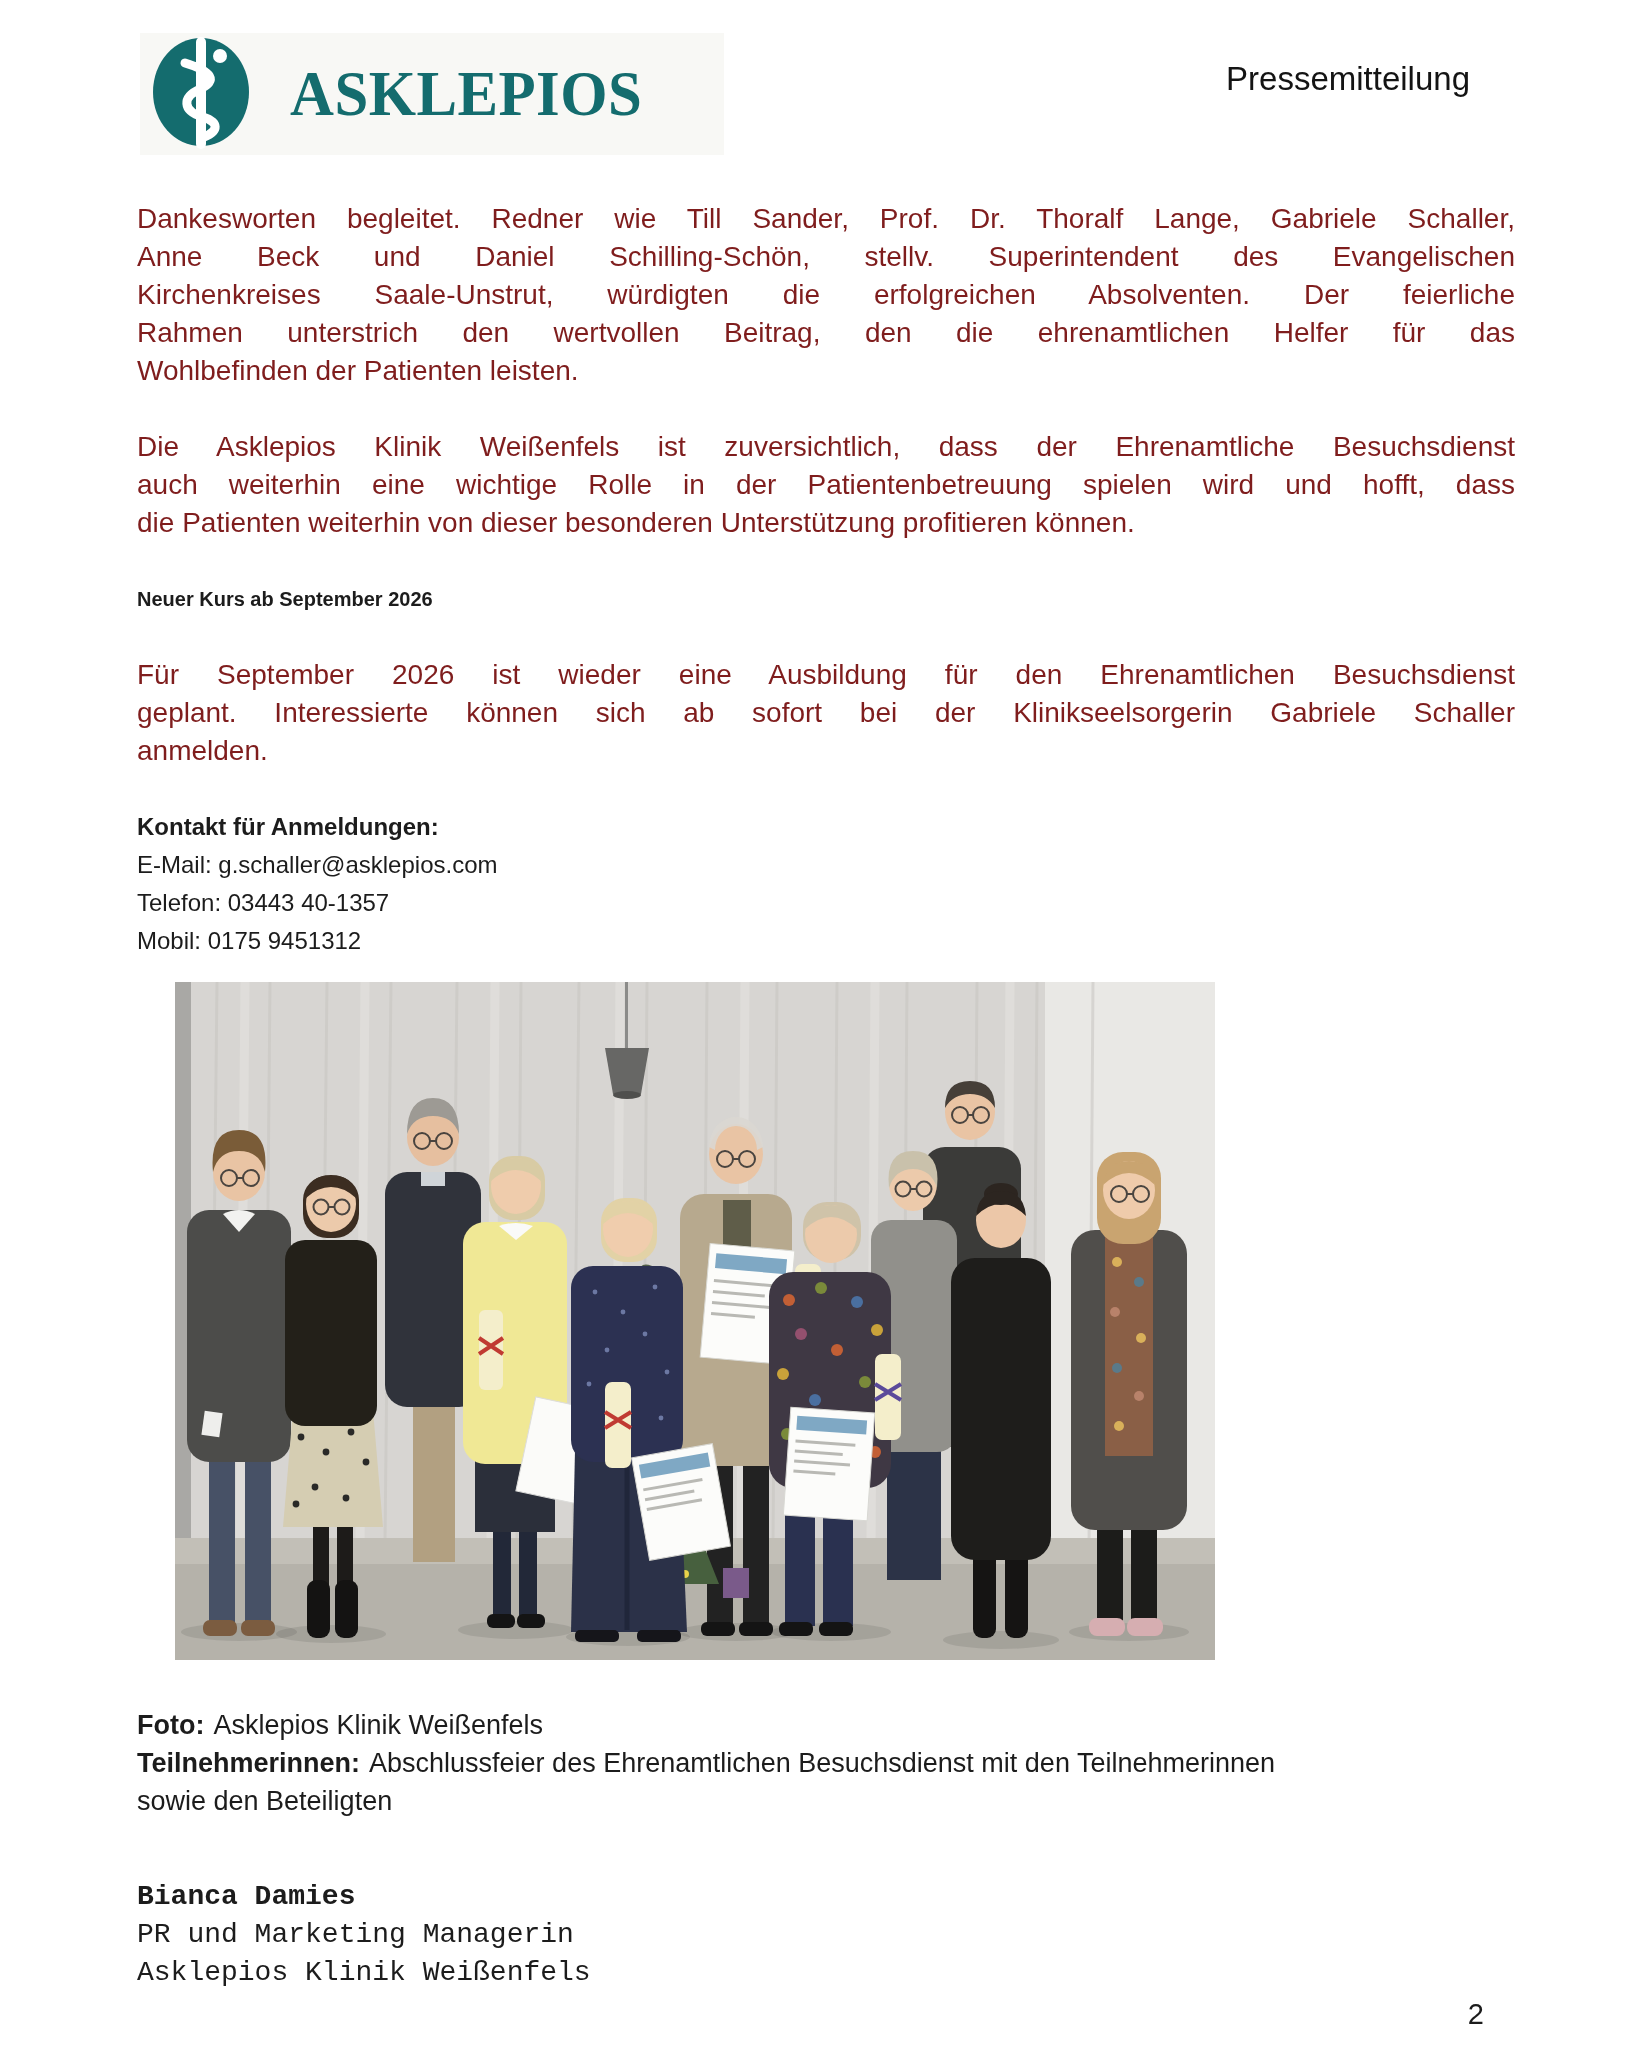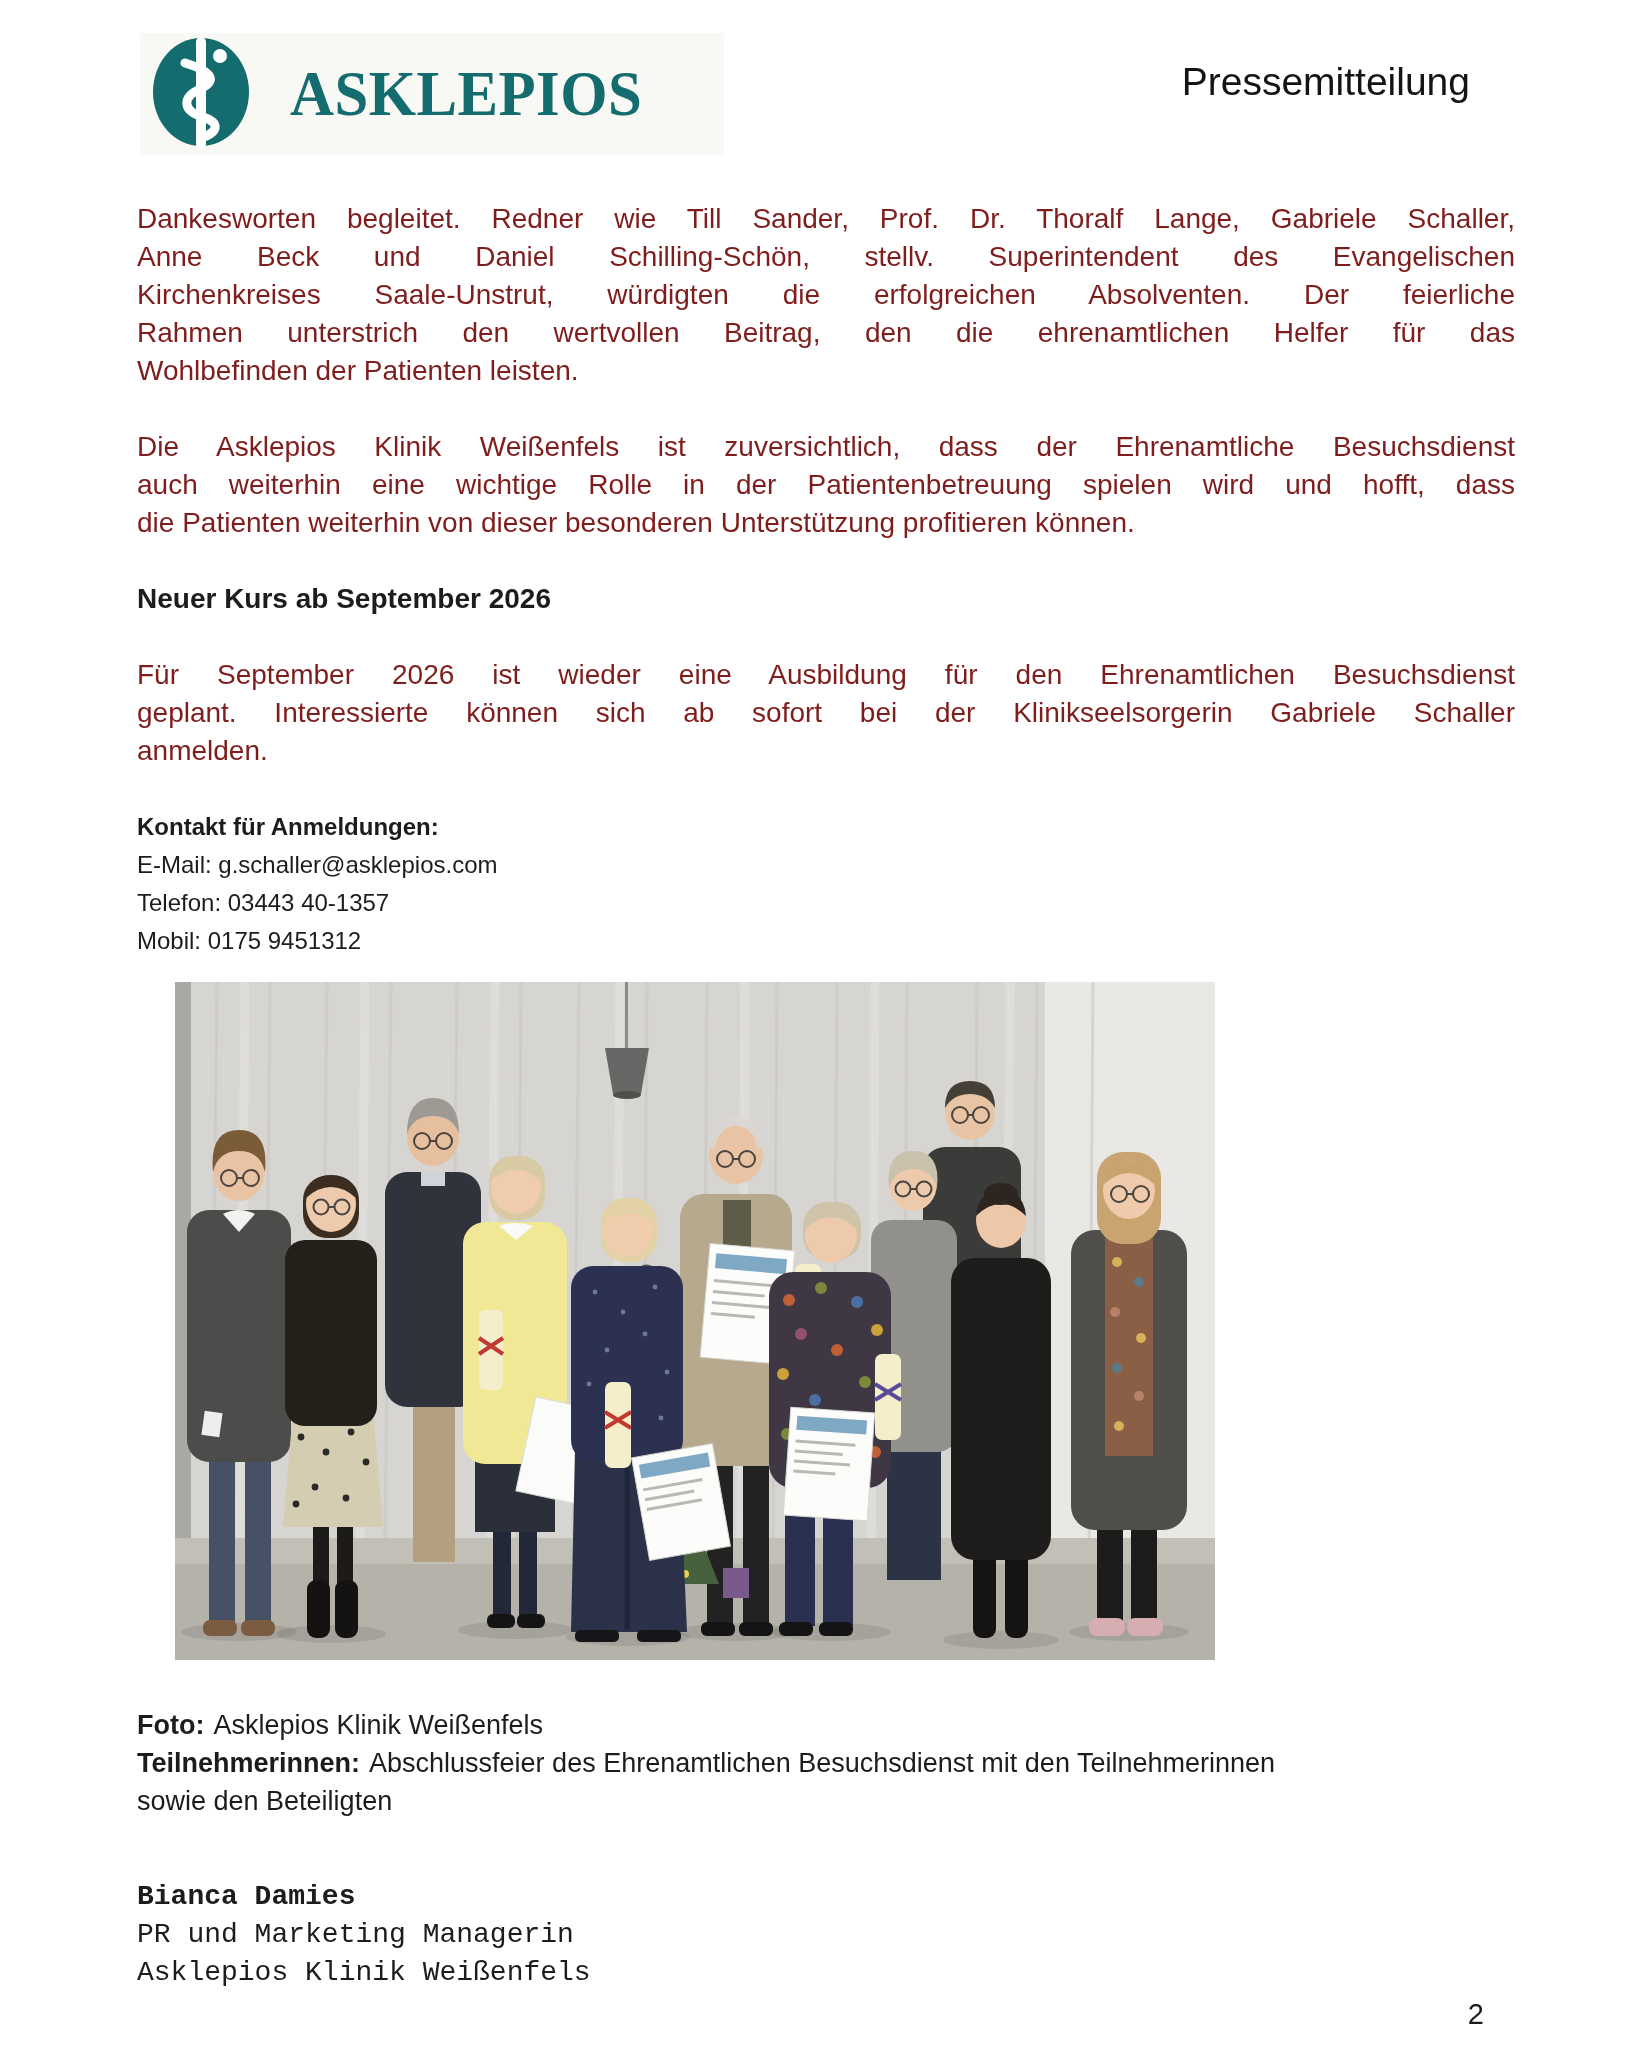--- a/index.html
+++ b/index.html
@@ -12,32 +12,32 @@
   
   .logo-block {
     position:absolute; left:140px; top:33px; height:122px; width:584px;
     background:#f8f8f5; display:flex; align-items:center; gap:28px;font-family:Liberation Serif, serif;
   }
   .logo-text {
     font-size:64px; font-weight:800; color:#146c6e; letter-spacing:.5px;
     transform:scaleX(.95); transform-origin:left center; white-space:nowrap;
   }
   .doc-title {
-    position:absolute; top:60px; right:182px; font-size:39px; font-weight:400;
+    position:absolute; top:60px; right:182px; font-size:33px; font-weight:400;
     color:#141414; line-height:1.15; white-space:nowrap;
   }
   
   .content { position:absolute; left:137px; top:200px; width:1378px; }
   .para { margin:0 0 38px 0; }
   .jline {
     font-size:28px; line-height:38px; text-align:justify; text-align-last:justify;
     white-space:normal; color:#7f1d1d;
   }
   .jline.end { text-align-last:auto; }
-  .section-heading { font-size:28px; line-height:38px; font-weight:700; margin:0 0 38px 0; }
+  .section-heading { font-size:20px; line-height:38px; font-weight:700; margin:0 0 38px 0; }
   .contact { margin:0 0 22px 0; }
   .contact-line { font-size:24px; line-height:38px; }
   .contact-heading { font-weight:700; }
   .photo-frame { margin:0 0 46px 38px; width:1040px; height:678px; overflow:hidden; }
   .caption { margin:0 0 58px 0; }
   .caption-line { font-size:27px; line-height:38px; }
   .caption-label { font-weight:700; margin-right:9px; }
   .signature-line { font-size:28px; line-height:38px;font-family:Liberation Mono, monospace; }
   .signature-name { font-weight:700; }
   .page-number { position:absolute; top:1998px; right:168px; font-size:29px; color:#1c1c1c; }

